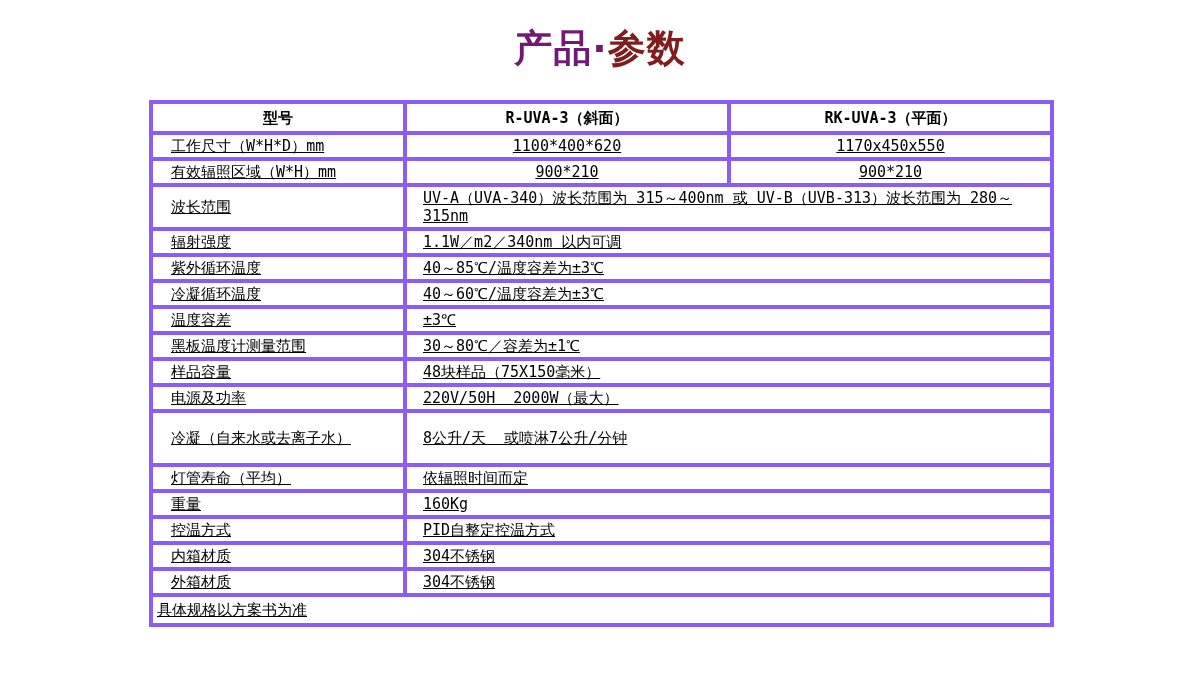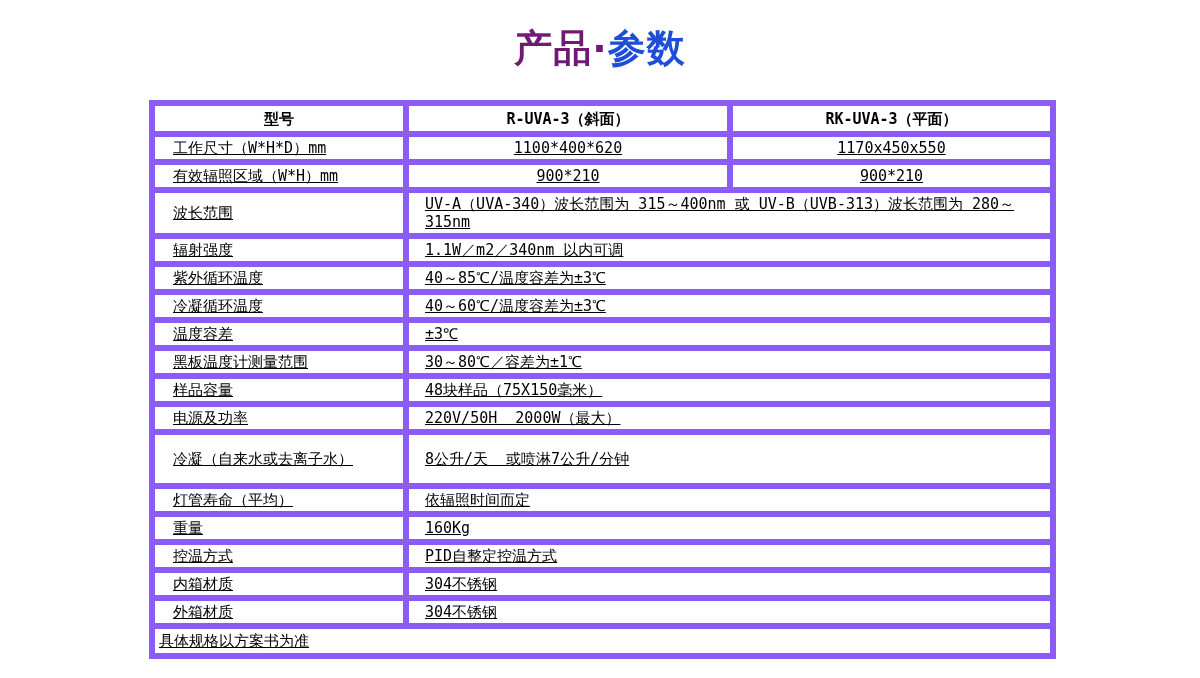--- a/index.html
+++ b/index.html
@@ -18,37 +18,37 @@
     left:0;
     width:1200px;
     text-align:center;
     font-family:"DejaVu Sans","Liberation Sans",sans-serif;
     font-size:38px;
     font-weight:bold;
     letter-spacing:1px;
     line-height:1.1;
   }
   .t-orange { color:#701a75; }
-  .t-dark   { color:#1d4ed8;text-align:right; }
+  .t-dark   { color:#7f1d1d;text-align:right; }
 
   table.spec-table {
     position:absolute;
     left:149px;
     top:100px;
     width:901px;
     border-collapse:collapse;
     table-layout:fixed;
     background:#ffffff;
   }
   .spec-table col.c1 { width:254px; }
   .spec-table col.c2 { width:324px; }
   .spec-table col.c3 { width:323px; }
 
   .spec-table th, .spec-table td {
-    border:6px solid #8b5cf6;
+    border:4px solid #8b5cf6;
     color:#000000;
     font-size:15px;
     line-height:1.2;
     padding:2px 4px;
     white-space:pre-wrap;
     overflow:hidden;
   }
   .spec-table th {
     height:31px;
     font-weight:bold;

